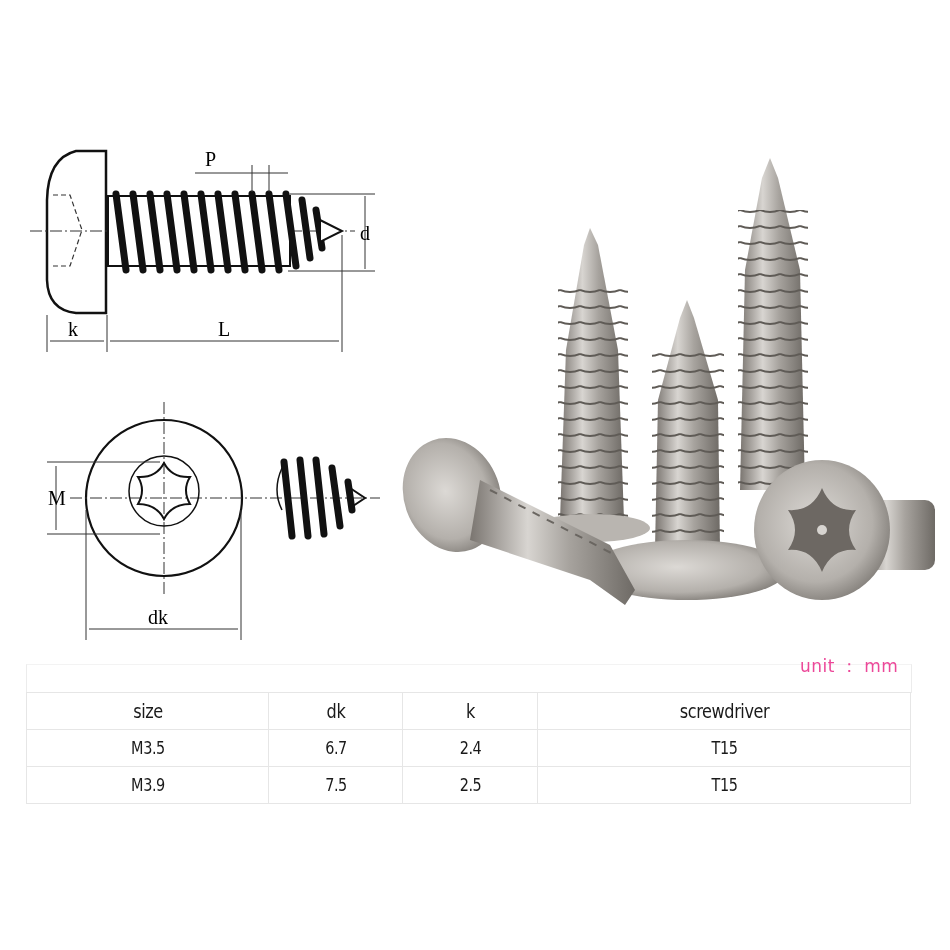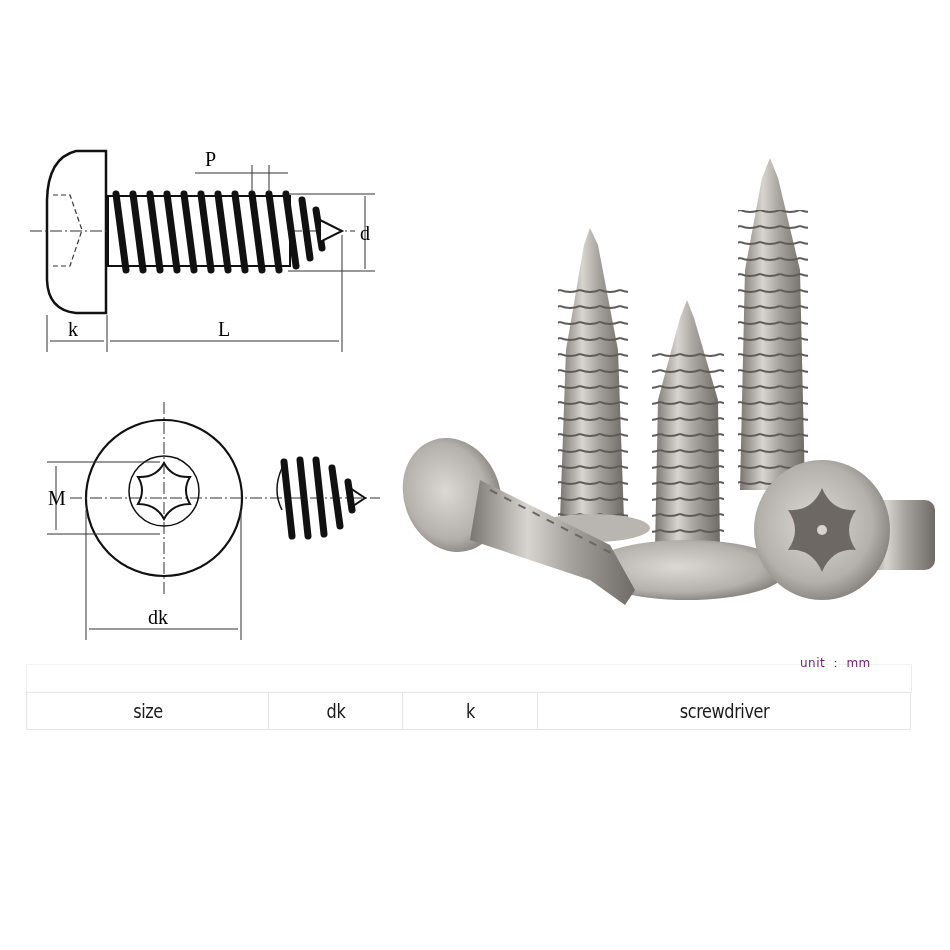--- a/index.html
+++ b/index.html
@@ -2,21 +2,21 @@
 <html><head>
 <meta charset="utf-8">
 <style>
   html,body{margin:0;padding:0;background:#fff;}
   body{width:950px;height:950px;position:relative;overflow:hidden;font-family:"Liberation Sans",sans-serif;color:#111;}
   .abs{position:absolute;}
   svg text{font-family:"Liberation Serif",serif;}
   .spec-table{position:absolute;left:26px;top:692px;width:884px;border-collapse:collapse;table-layout:fixed;font-family:"DejaVu Sans",sans-serif;font-size:17px;color:#1a1a1a;}
   .spec-table td,.spec-table th{border:1.5px solid #e6e6e6;height:36px;text-align:center;font-weight:normal;padding:0;letter-spacing:-0.5px;transform:scaleX(0.85);}
   .spec-table th{font-size:19px;}
-  .unit{position:absolute;left:800px;top:655px;font-family:"DejaVu Sans",sans-serif;font-size:12px;color:#701a75;letter-spacing:0.5px;}
+  .unit{position:absolute;left:800px;top:655px;font-family:"DejaVu Sans",sans-serif;font-size:17px;color:#ec4899;letter-spacing:0.5px;}
   .unit-box{position:absolute;left:26px;top:664px;width:884px;height:28px;border-left:1.5px solid #ececec;border-right:1.5px solid #ececec;border-top:1px solid #f3f3f3;}
 </style>
 </head>
 <body>
 
 <svg class="abs" style="left:20px;top:130px" width="370" height="230" viewBox="0 0 370 230">
 
   <path d="M86 21 L56 21 Q28 28 27 70 L27 150 Q28 180 56 183 L86 183 Z" fill="none" stroke="#111" stroke-width="2.5"></path>
 
   <path d="M33 65 L50 65 L62 100 L50 136 L33 136" fill="none" stroke="#333" stroke-width="1.2" stroke-dasharray="5,3"></path>
@@ -149,14 +149,26 @@
       <col style="width:135px">
       <col style="width:373px">
     </colgroup>
   <tbody>
       <tr>
     <th>size</th>
     <th>dk</th>
     <th>k</th>
     <th>screwdriver</th>
   </tr>
+  <tr>
+    <td>M3.5</td>
+    <td>6.7</td>
+    <td>2.4</td>
+    <td>T15</td>
+  </tr>
+  <tr>
+    <td>M3.9</td>
+    <td>7.5</td>
+    <td>2.5</td>
+    <td>T15</td>
+  </tr>
 </tbody>
   </table>
 
 </body></html>

